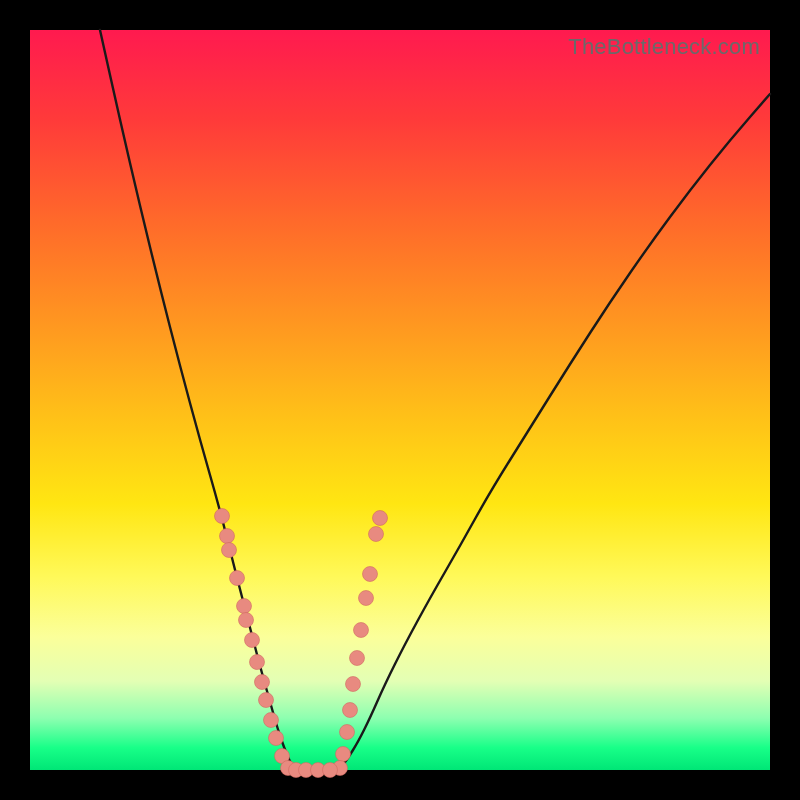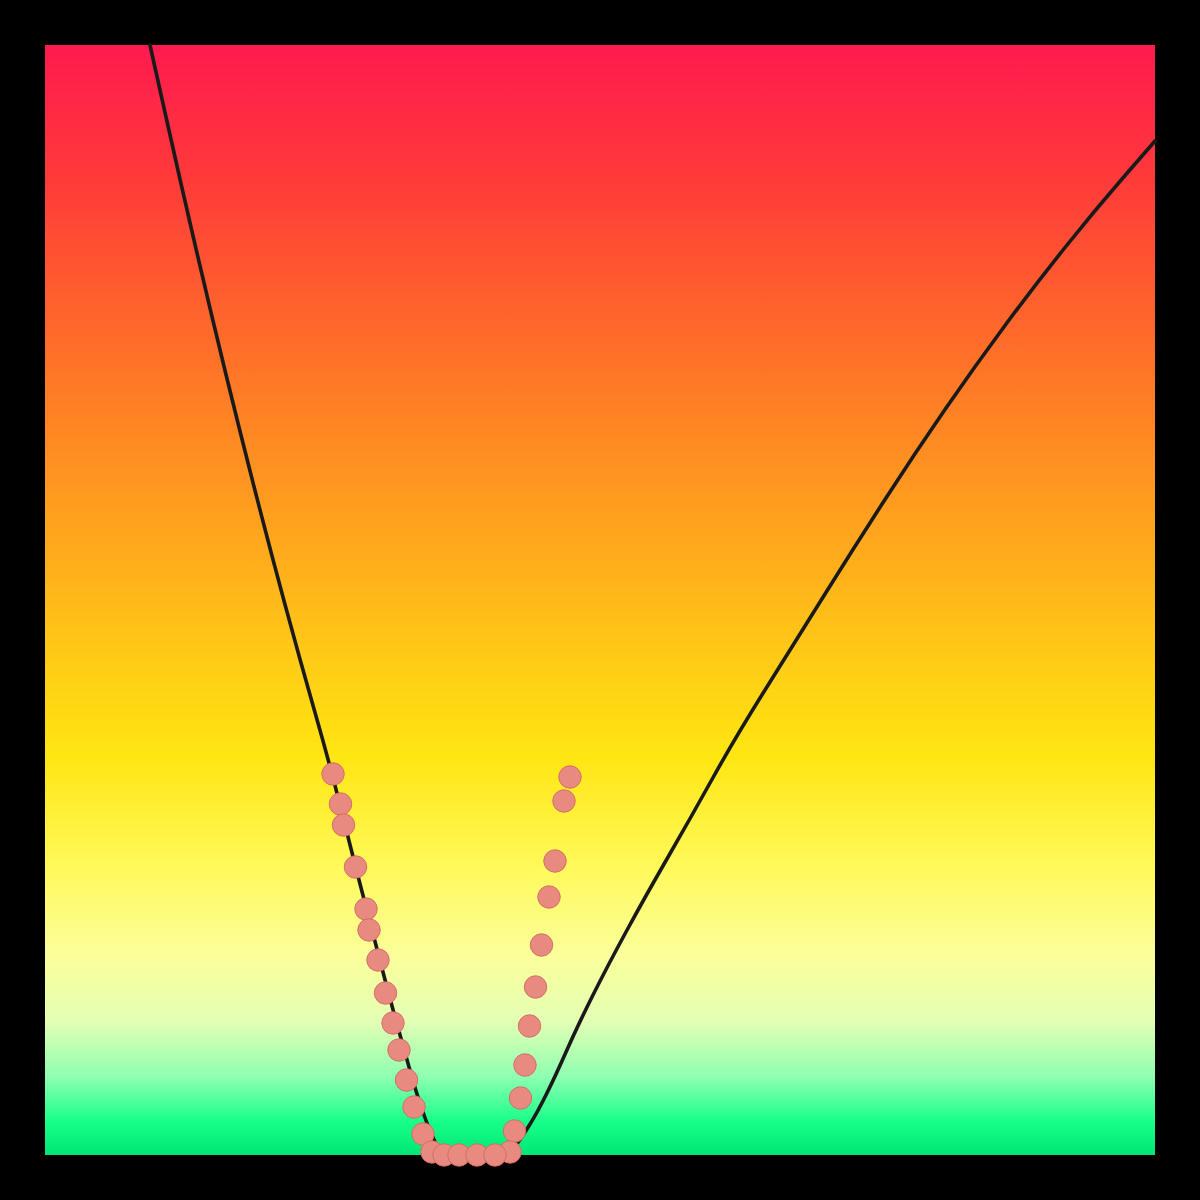--- a/index.html
+++ b/index.html
@@ -66,20 +66,21 @@
     fill: #e88a80;
     stroke: #d06a60;
     stroke-width: 0.6;
   }
 </style>
 </head>
 <body>
 
 <div class="frame">
   <div class="plot-area">
+    <div class="watermark">TheBottleneck.com</div>
     <svg class="curves" viewBox="0 0 740 740" preserveAspectRatio="none">
       <path id="left-branch-path" class="curve" d="M 70 0 Q 70 0 80 45 Q 90 90 100 133 Q 110 176 120 217 Q 130 258 140 297 Q 150 336 160 373 Q 170 410 180 445 Q 190 480 197.5 510 Q 205 540 211.5 565 Q 218 590 224 613 Q 230 636 235 654 Q 240 672 244 686 Q 248 700 251.5 710 Q 255 720 257.5 726 Q 260 732 263 736 L 266 740"></path>
       <path id="right-branch-path" class="curve" d="M 740 64 Q 740 64 720 87 Q 700 110 680 135 Q 660 160 640 187 Q 620 214 600 243 Q 580 272 560 303 Q 540 334 520 366 Q 500 398 480 430 Q 460 462 445 489 Q 430 516 415 542 Q 400 568 387.5 591 Q 375 614 365 634 Q 355 654 347.5 671 Q 340 688 334 700 Q 328 712 323 720 Q 318 728 315 732 Q 312 736 310 738 L 308 740"></path>
       <path id="valley-path" class="curve" d="M 266 740 Q 266 740 270 740 Q 274 740 279 740 Q 284 740 290 740 Q 296 740 302 740 L 308 740"></path>
       <g id="dots-group">
           <circle cx="192" cy="486" r="7.5" class="dot"></circle>
           <circle cx="197" cy="506" r="7.5" class="dot"></circle>
           <circle cx="199" cy="520" r="7.5" class="dot"></circle>
           <circle cx="207" cy="548" r="7.5" class="dot"></circle>
           <circle cx="214" cy="576" r="7.5" class="dot"></circle>

